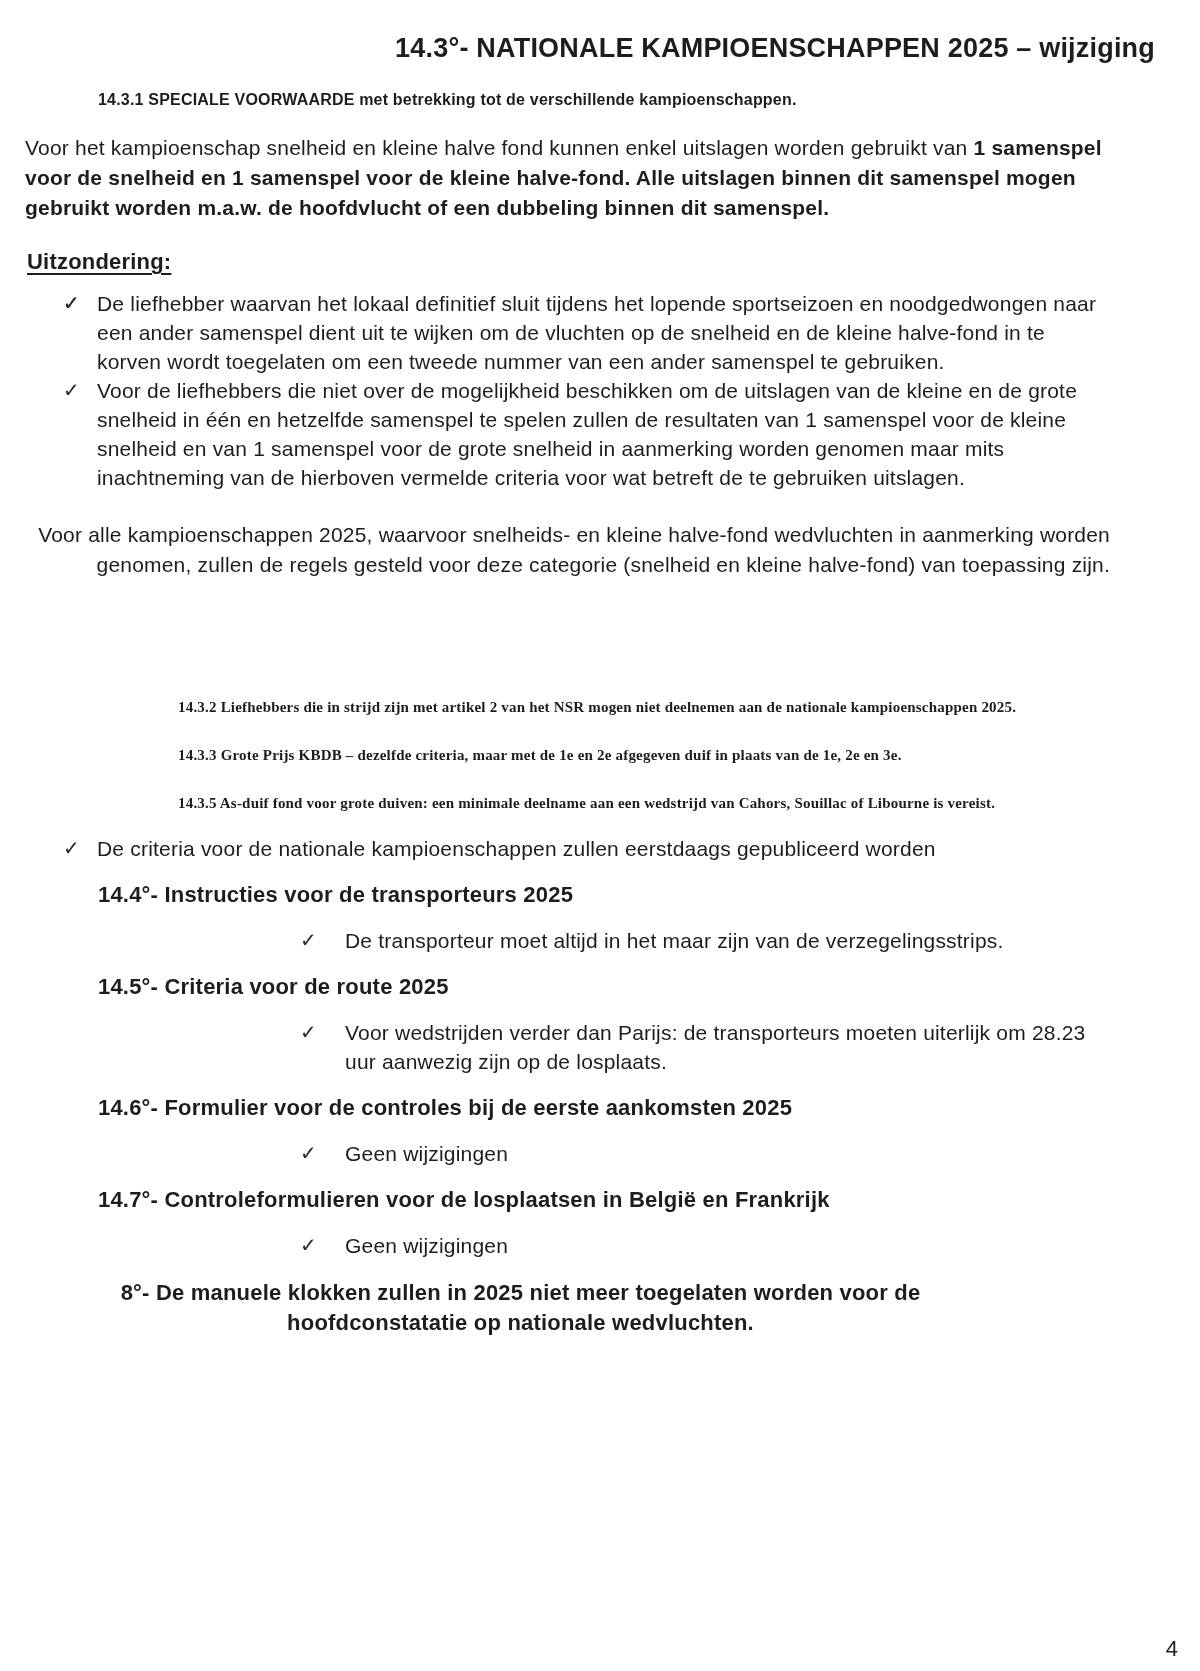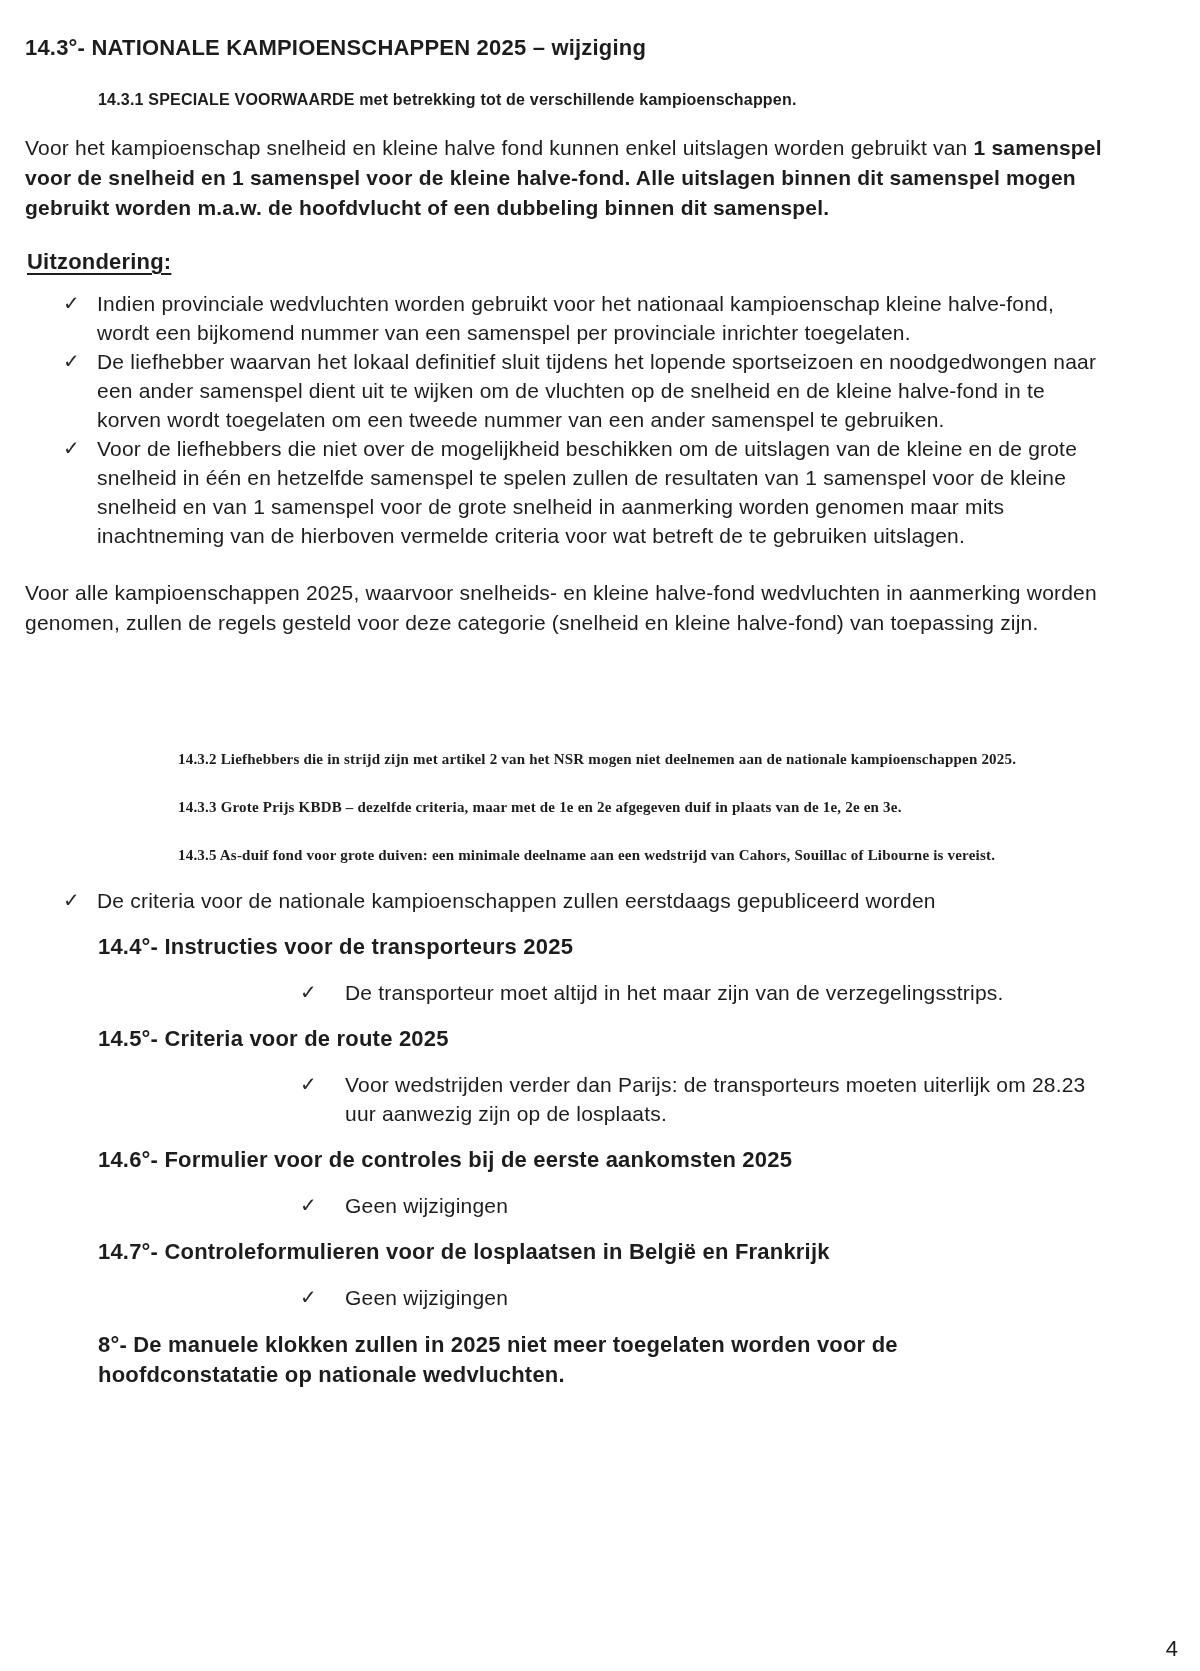--- a/index.html
+++ b/index.html
@@ -17,24 +17,25 @@
   }
   .page {
     position: relative;
     width: 1200px;
     height: 1671px;
     box-sizing: border-box;
     padding: 33px 45px 0 25px;
   }
   .h1 {
     margin: 0;
-    font-size: 22px;
-    line-height: 30px;
-    font-weight: 700;
-    letter-spacing: 0.2px;
+    font-size: 27px;
+    line-height: 30px;
+    font-weight: 700;
+    letter-spacing: 0.2px;
+    text-align: right;
   }
   .h2 {
     margin: 22px 0 8px 73px;
     font-size: 16px;
     line-height: 30px;
     font-weight: 700;
     letter-spacing: 0.2px;
   }
   .body-text {
     font-size: 21px;
@@ -84,22 +85,23 @@
   ul.lvl2 li .check {
     position: absolute;
     left: 275px;
     top: 0;
   }
   .check {
     font-size: 20px;
     color: #2a2a2c;
   }
   .closing {
-    margin: 28px 0 6px 0;
+    margin: 28px 0 12px 0;
     width: 1085px;
+    text-align: right;
   }
   .big-gap { height: 100px; }
   .bold-para {
     margin: 18px 12px 0 153px;
     width: 930px;
     font-size: 15px;
     line-height: 30px;
     font-weight: 700;
     letter-spacing: 0.2px;
     font-family: Liberation Serif, serif;
@@ -114,20 +116,21 @@
     letter-spacing: 0.2px;
   }
   ul.sub { margin-top: 16px; }
   .final-note {
     margin: 18px 0 0 73px;
     width: 845px;
     font-size: 22px;
     line-height: 30px;
     font-weight: 700;
     letter-spacing: 0.2px;
+    text-align: center;
   }
   .page-number {
     position: absolute;
     top: 1634px;
     right: 22px;
     font-size: 22px;
     line-height: 30px;
     color: #1d1d1f;
   }
 </style>
@@ -142,21 +145,20 @@
 
   <p class="body-text intro"><span>Voor het kampioenschap snelheid en kleine halve fond kunnen enkel uitslagen worden gebruikt van </span><strong>1 samenspel voor de snelheid en 1 samenspel voor de kleine halve-fond. Alle uitslagen binnen dit samenspel mogen gebruikt worden m.a.w. de hoofdvlucht of een dubbeling binnen dit samenspel.</strong></p>
 
   <div>
     <span class="exception-heading">Uitzondering:</span>
   </div>
 
   <ul class="check-list lvl1">
     <li>
       <span class="check">✓</span>
-      <span>Indien provinciale wedvluchten worden gebruikt voor het nationaal kampioenschap kleine halve-fond, wordt een bijkomend nummer van een samenspel per provinciale inrichter toegelaten.</span>
     </li>
     <li>
       <span class="check">✓</span>
       <span>De liefhebber waarvan het lokaal definitief sluit tijdens het lopende sportseizoen en noodgedwongen naar een ander samenspel dient uit te wijken om de vluchten op de snelheid en de kleine halve-fond in te korven wordt toegelaten om een tweede nummer van een ander samenspel te gebruiken.</span>
     </li>
     <li>
       <span class="check">✓</span>
       <span>Voor de liefhebbers die niet over de mogelijkheid beschikken om de uitslagen van de kleine en de grote snelheid in één en hetzelfde samenspel te spelen zullen de resultaten van 1 samenspel voor de kleine snelheid en van 1 samenspel voor de grote snelheid in aanmerking worden genomen maar mits inachtneming van de hierboven vermelde criteria voor wat betreft de te gebruiken uitslagen.</span>
     </li>
   </ul>

